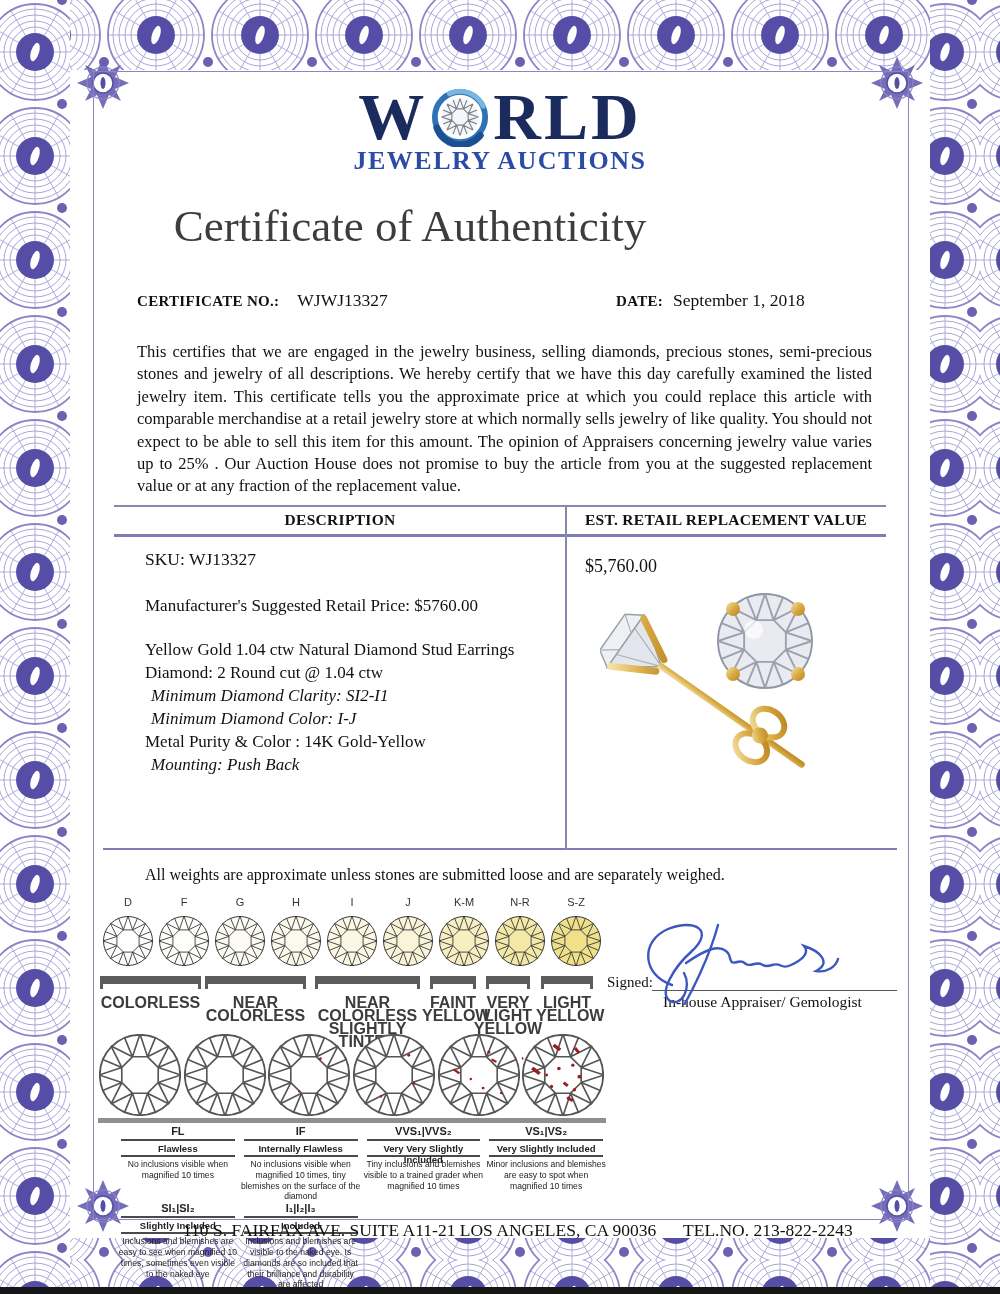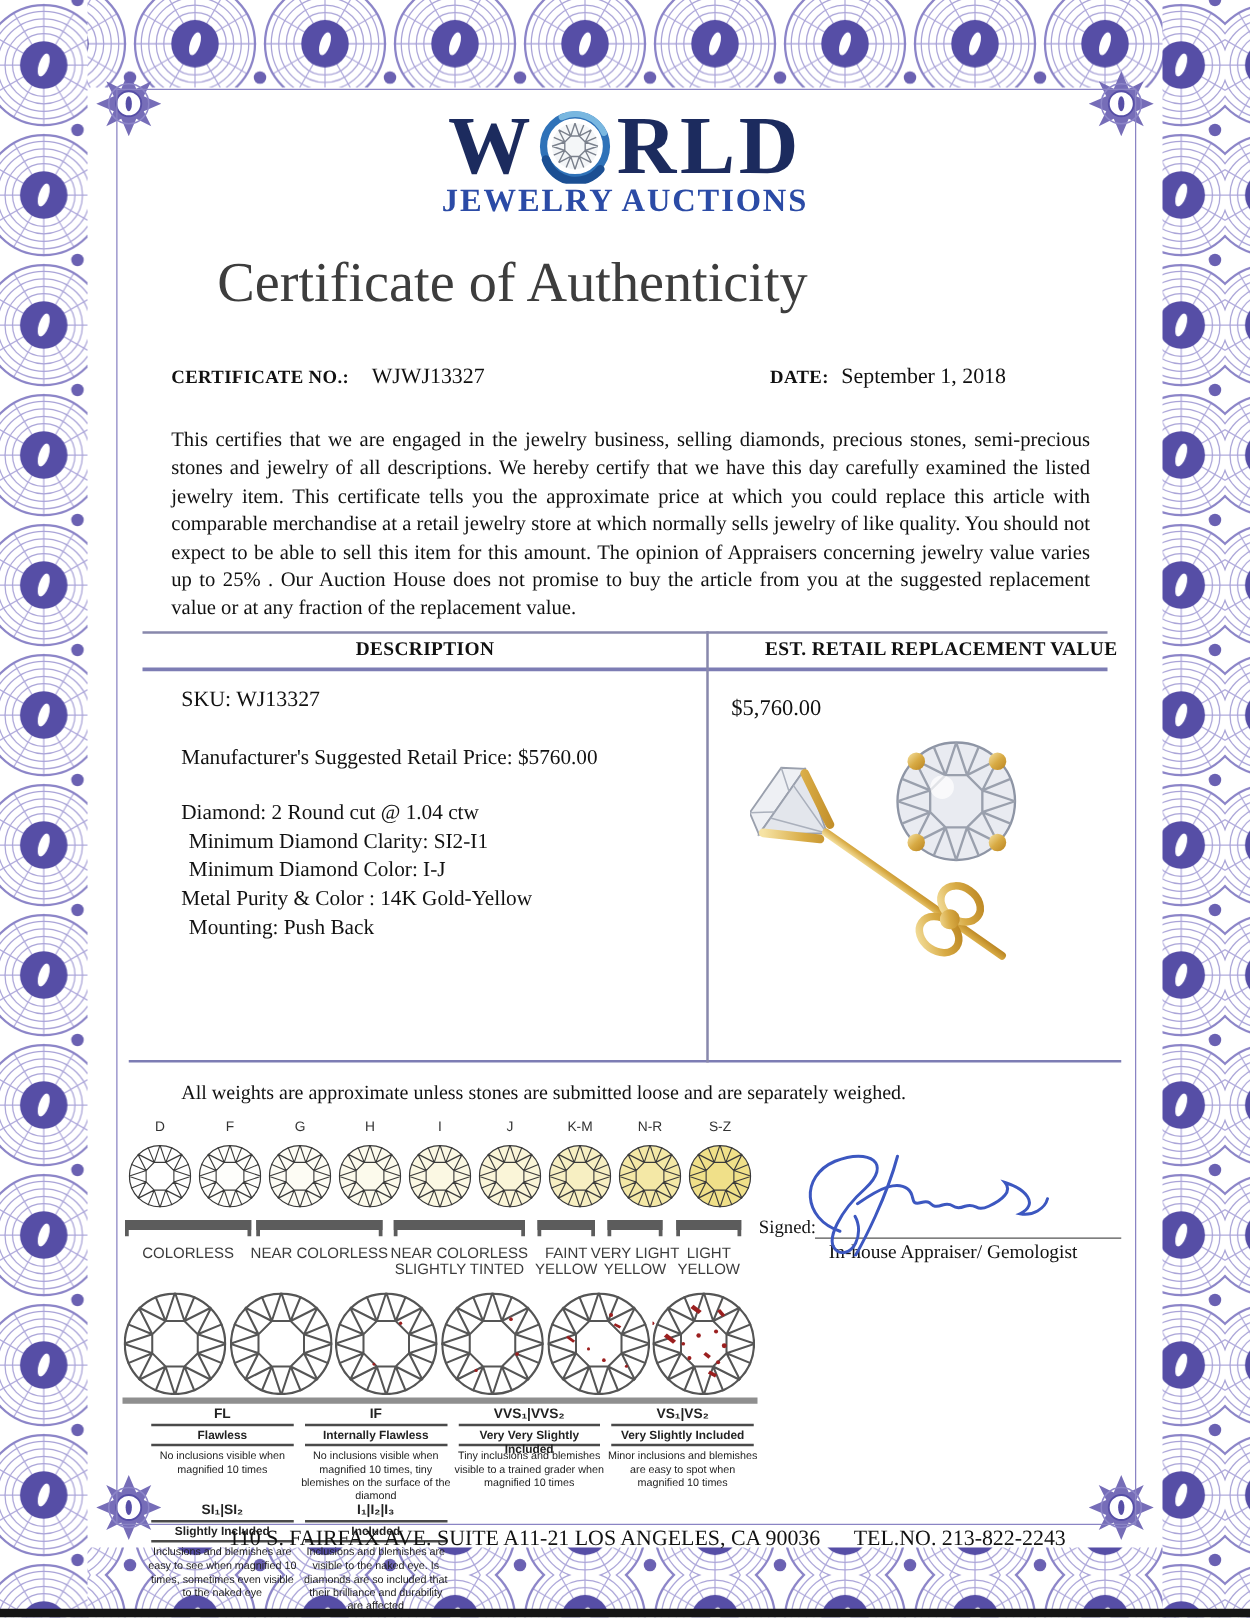--- a/index.html
+++ b/index.html
@@ -24,42 +24,42 @@
   #intro{left:137px;top:341px;width:735px;font-size:16.5px;line-height:22.4px;
          text-align:justify;z-index:2;}
   
   .tline{background:#8888ac;z-index:2;}
   #t-top{left:114px;top:505px;width:772px;height:2px;}
   #t-sep{left:114px;top:534px;width:772px;height:3px;background:#7d7db4;}
   #t-bot{left:103px;top:848px;width:794px;height:2px;background:#7d7db4;}
   #t-v{left:565px;top:505px;width:2px;height:345px;}
   .th{top:511px;font-size:15.5px;font-weight:700;letter-spacing:.3px;text-align:center;z-index:2;}
   #th1{left:115px;width:450px;}
-  #th2{left:567px;width:318px;padding-left:27px;}
+  #th2{left:567px;width:318px;}
   #sku{left:145px;top:549px;font-size:17.5px;z-index:2;}
   #msrp{left:145px;top:596px;font-size:17px;z-index:2;}
   #details{left:145px;top:638px;font-size:17px;line-height:23px;z-index:2;}
-  #details .pad{padding-left:6px;}
+  #details .pad{padding-left:6px;font-style:italic;}
   #value{left:585px;top:556px;font-size:18px;z-index:2;}
   #earrings{left:600px;top:576px;width:282px;height:248px;z-index:2;}
   
   #weights{left:145px;top:866px;font-size:16px;z-index:2;}
   
   #color-chart{left:100px;top:896px;width:505px;z-index:2;font-family:"Liberation Sans",sans-serif;}
   .cc-row{display:flex;}
   .cc-item{width:56px;text-align:center;}
   .cc-item .lbl{font-size:11px;color:#333;height:16px;}
   .cc-item svg{width:50px;height:50px;display:block;margin:4px auto 0;}
   .cc-groups{position:relative;height:70px;margin-top:10px;}
   .cc-group{position:absolute;top:0;}
   .cc-bar{height:8px;background:#5c5c5c;position:relative;}
   .cc-bar::before,.cc-bar::after{content:"";position:absolute;top:0;width:3px;height:13px;background:#5c5c5c;}
   .cc-bar::before{left:0;} .cc-bar::after{right:0;}
   .cc-glabel{position:absolute;top:20px;left:50%;transform:translateX(-50%);
-             text-align:center;font-size:12px;font-weight:400;color:#3c3c3c;line-height:13px;}
+             text-align:center;font-size:16px;font-weight:700;color:#3c3c3c;line-height:13px;}
   .gl-wide{width:115px;} .gl-narrow{width:62px;}
   
   #signed-label{left:607px;top:974px;font-size:15px;z-index:2;}
   #sig-line{left:652px;top:990px;width:245px;height:1.4px;background:#555;z-index:2;}
   #sig-svg{left:630px;top:893px;width:270px;height:112px;z-index:3;}
   #appraiser{left:663px;top:993px;font-size:15.5px;z-index:2;}
   
   #clarity{left:98px;top:1028px;width:508px;z-index:2;font-family:"Liberation Sans",sans-serif;}
   .cl-circles{display:flex;height:88px;align-items:flex-end;}
   .cl-cell{width:84.6px;display:flex;justify-content:center;}
@@ -183,20 +183,21 @@
 <div id="t-top" class="abs tline"></div>
 <div id="t-sep" class="abs tline"></div>
 <div id="t-bot" class="abs tline"></div>
 <div id="t-v" class="abs tline"></div>
 <div id="th1" class="abs th">DESCRIPTION</div>
 <div id="th2" class="abs th">EST. RETAIL REPLACEMENT VALUE</div>
 
 <div id="sku" class="abs">SKU: WJ13327</div>
 <div id="msrp" class="abs">Manufacturer's Suggested Retail Price: $5760.00</div>
 <div id="details" class="abs">
+  <div>Yellow Gold 1.04 ctw Natural Diamond Stud Earrings</div>
   <div>Diamond: 2 Round cut @ 1.04 ctw</div>
   <div class="pad">Minimum Diamond Clarity: SI2-I1</div>
   <div class="pad">Minimum Diamond Color: I-J</div>
   <div>Metal Purity &amp; Color : 14K Gold-Yellow</div>
   <div class="pad">Mounting: Push Back</div>
 </div>
 <div id="value" class="abs">$5,760.00</div>
 
 <svg id="earrings" class="abs" viewBox="0 0 282 248">
 

